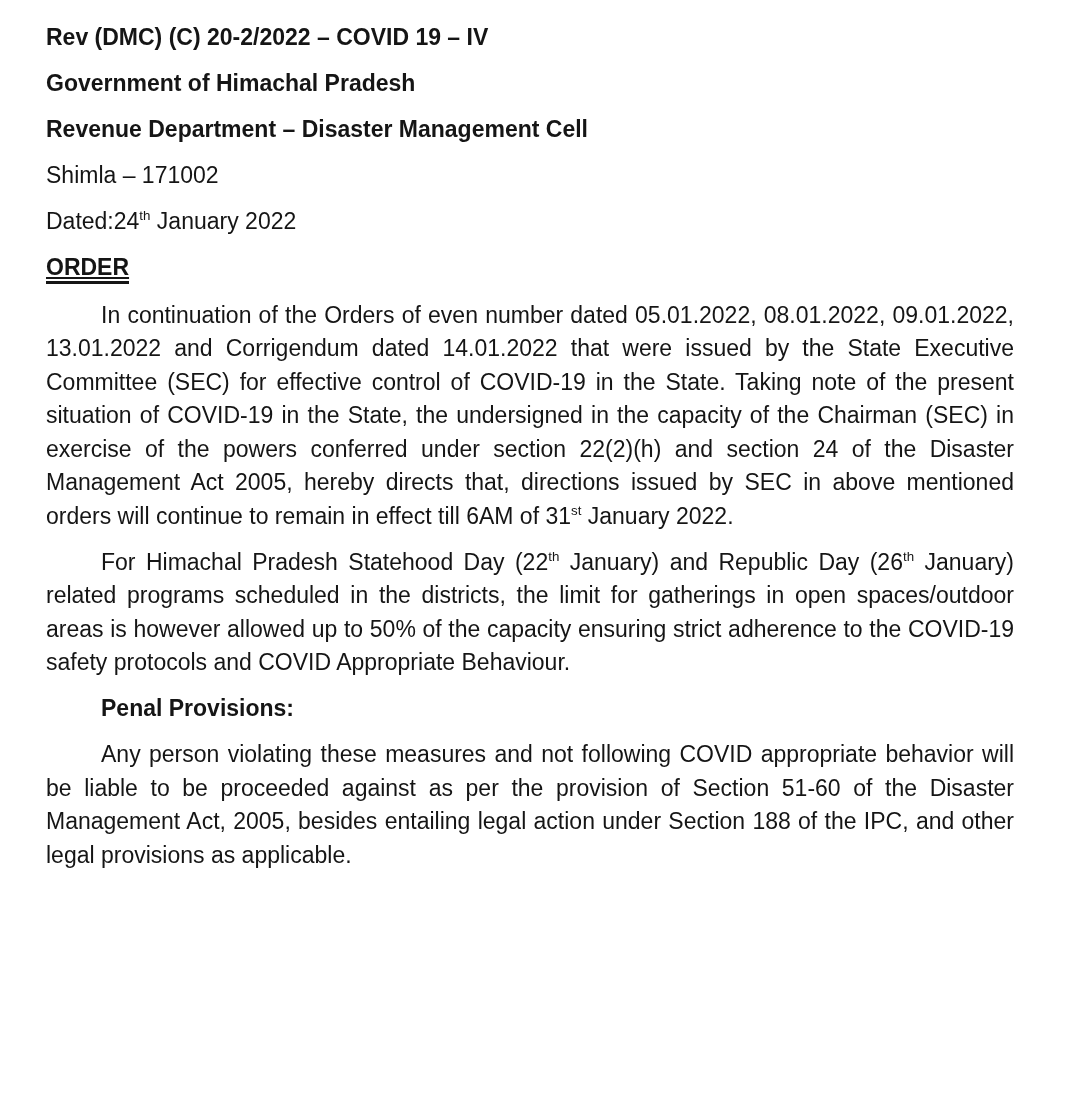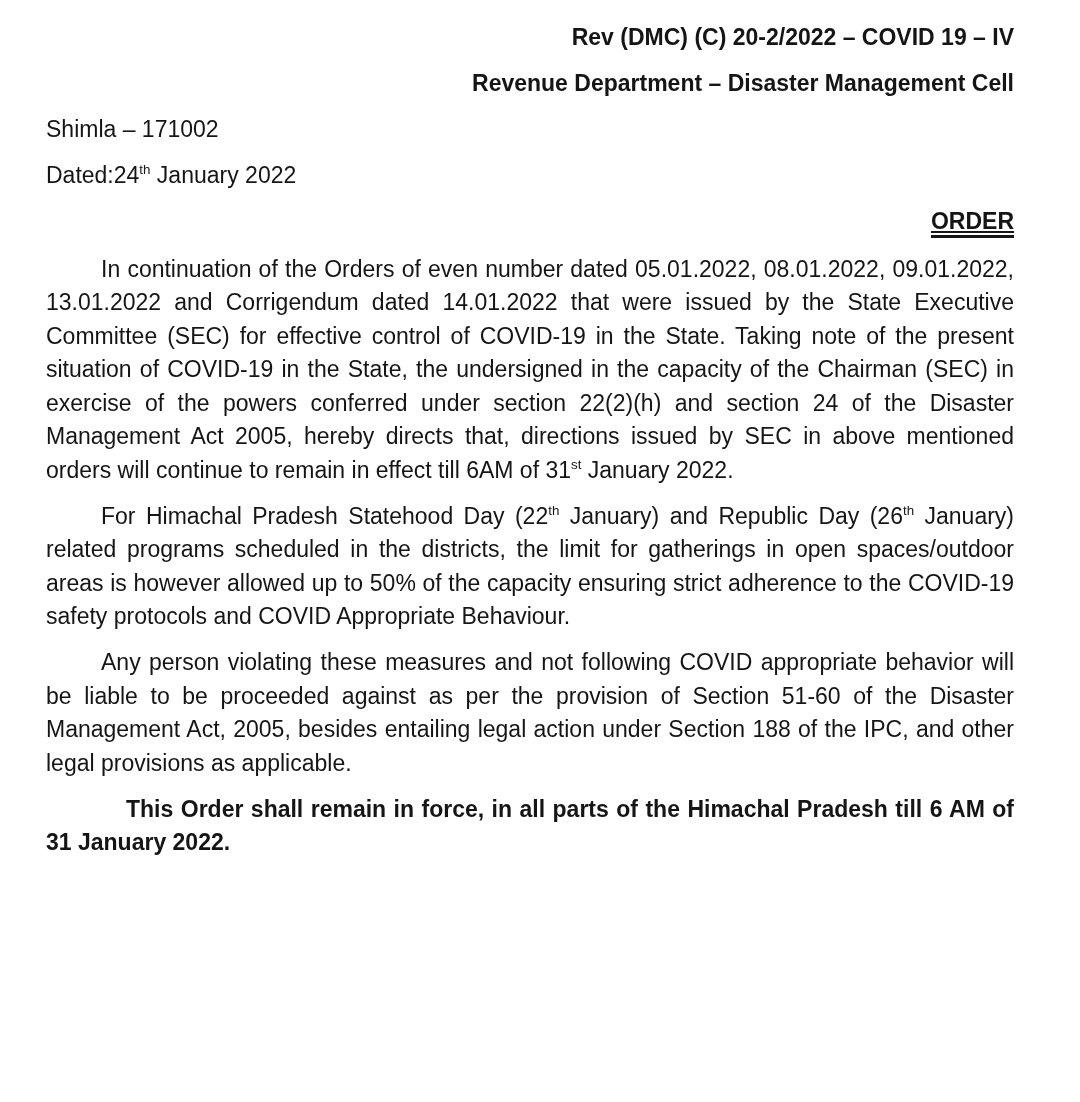--- a/index.html
+++ b/index.html
@@ -19,21 +19,21 @@
     width: 1080px;
     height: 1102px;
     padding: 21px 66px 0 46px;
     background: #ffffff;
   }
   p {
     margin: 0 0 12.5px 0;
     font-size: 23px;
     line-height: 33.5px;
   }
-  .center { text-align: right; }
+  .center { text-align: left; }
   .right  { text-align: left; }
   .bold   { font-weight: bold; }
   .para {
     text-align: justify;
     text-indent: 55px;
   }
   .closing { text-indent: 80px; }
   sup {
     font-size: 0.58em;
     line-height: 0;
@@ -48,32 +48,33 @@
   }
   .order-title-line { margin-bottom: 14px; }
 </style>
 </head>
 <body>
 
 <div class="page">
 
   <p class="center bold">Rev (DMC) (C) 20-2/2022 – COVID 19 – IV</p>
 
+  <p class="center bold">Government of Himachal Pradesh</p>
 
   <p class="center bold">Revenue Department – Disaster Management Cell</p>
 
   <p class="right">Shimla – 171002</p>
 
   <p class="right"><span>Dated:24</span><sup>th</sup><span> January 2022</span></p>
 
   <p class="center bold order-title-line"><span class="underlined">ORDER</span></p>
 
   <p class="para"><span>In continuation of the Orders of even number dated 05.01.2022, 08.01.2022, 09.01.2022, 13.01.2022 and Corrigendum dated 14.01.2022 that were issued by the State Executive Committee (SEC) for effective control of COVID-19 in the State. Taking note of the present situation of COVID-19 in the State, the undersigned in the capacity of the Chairman (SEC) in exercise of the powers conferred under section 22(2)(h) and section 24 of the Disaster Management Act 2005, hereby directs that, directions issued by SEC in above mentioned orders will continue to remain in effect till 6AM of 31</span><sup>st</sup><span> January 2022.</span></p>
 
   <p class="para"><span>For Himachal Pradesh Statehood Day (22</span><sup>th</sup><span> January) and Republic Day (26</span><sup>th</sup><span> January) related programs scheduled in the districts, the limit for gatherings in open spaces/outdoor areas is however allowed up to 50% of the capacity ensuring strict adherence to the COVID-19 safety protocols and COVID Appropriate Behaviour.</span></p>
 
 
+  <p class="para bold">Penal Provisions:</p>
 
   <p class="para">Any person violating these measures and not following COVID appropriate behavior will be liable to be proceeded against as per the provision of Section 51-60 of the Disaster Management Act, 2005, besides entailing legal action under Section 188 of the IPC, and other legal provisions as applicable.</p>
 
-  <p class="para bold closing">This Order shall remain in force, in all parts of the Himachal Pradesh till 6 AM of 31 January 2022.</p>
 
 </div>
 
 </body></html>

